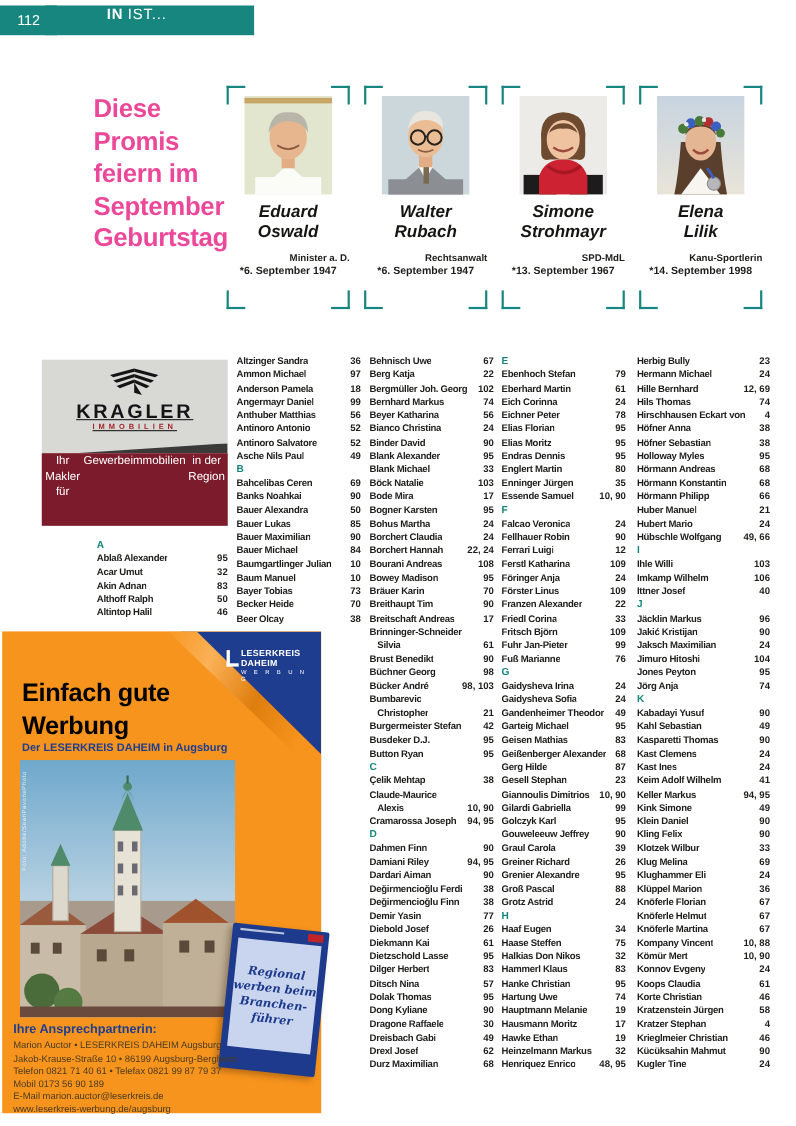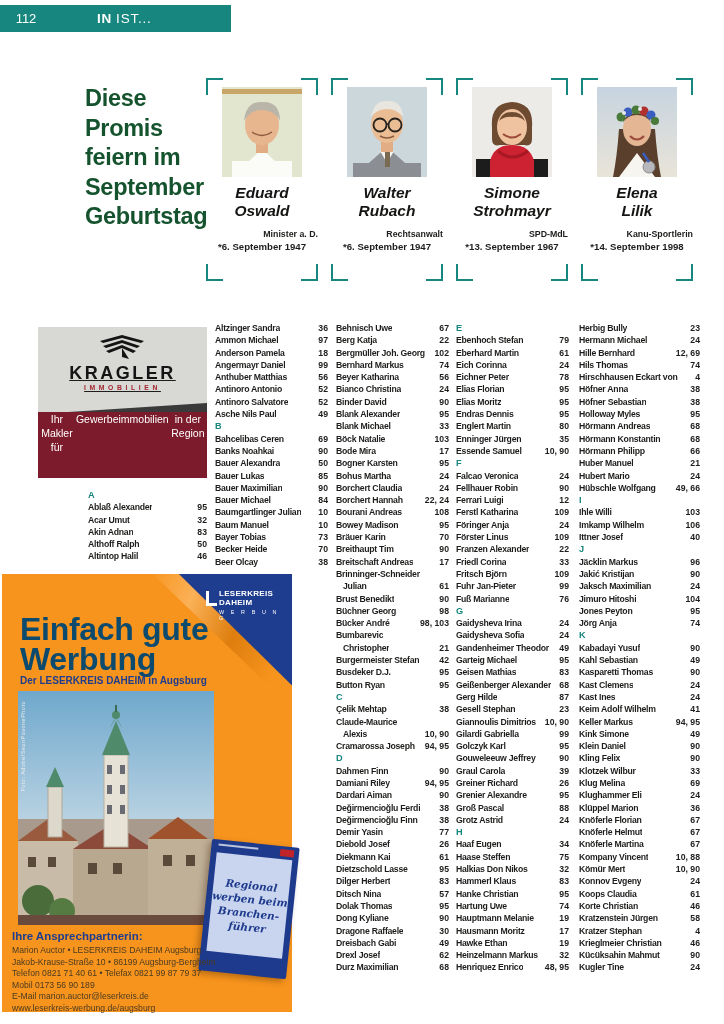--- a/index.html
+++ b/index.html
@@ -3,27 +3,27 @@
 <meta charset="utf-8">
 <style>
   html,body{margin:0;padding:0;background:#ffffff;}
   .page{position:relative;width:724px;height:1024px;background:#fff;
         font-family:"Liberation Sans",sans-serif;color:#1d1d1b;}
 
   
   .page-num{position:absolute;left:0;top:5px;width:52px;height:27px;background:#17867E;
             color:#fff;font-size:13px;display:flex;align-items:center;justify-content:center;}
   .brand-bar{position:absolute;left:41px;top:5px;width:190px;height:27px;background:#17867E;
-             color:#fff;display:flex;align-items:center;box-sizing:border-box;padding-left:56px;
+             color:#fff;display:flex;align-items:flex-start;box-sizing:border-box;padding-left:56px;
              font-size:13.5px;letter-spacing:.8px;}
   .brand-bold{font-weight:bold;margin-right:4px;}
 
   
   .intro{position:absolute;left:85px;top:84px;font-size:23.5px;font-weight:bold;
-         line-height:29.5px;letter-spacing:-.3px;color:#14532d;}
+         line-height:29.5px;letter-spacing:-.3px;color:#ec4899;}
   .intro div{white-space:nowrap;}
 
   
   .celeb-card{position:absolute;top:78px;width:112px;height:203px;}
   .ccard-0{left:206px}.ccard-1{left:331px}.ccard-2{left:456px}.ccard-3{left:581px}
   .bracket{position:absolute;width:15px;height:15px;}
   .br-tl{left:0;top:0;border-left:2px solid #17867E;border-top:2px solid #17867E;}
   .br-tr{right:0;top:0;border-right:2px solid #17867E;border-top:2px solid #17867E;}
   .br-bl{left:0;bottom:0;border-left:2px solid #17867E;border-bottom:2px solid #17867E;}
   .br-br{right:0;bottom:0;border-right:2px solid #17867E;border-bottom:2px solid #17867E;}
@@ -63,21 +63,21 @@
   .fold-blue{position:absolute;right:0;top:0;width:100%;height:113px;background:#1F3D8F;
              clip-path:polygon(56% 0,100% 0,100% 100%);}
   .fold-curl{position:absolute;right:0;top:0;width:100%;height:120px;
              background:linear-gradient(115deg,#c06d07 8%,#f7941d 42%,#fbb157 58%,#de7e0e 75%,#f7941d 92%);
              clip-path:polygon(52% 0,61% 0,100% 93%,100% 100%,95% 100%);}
   .lk-logo{position:absolute;top:15px;right:7px;width:66px;color:#fff;}
   .lk-mark{position:absolute;left:-13px;top:2px;width:8px;height:12px;
            border-left:3px solid #fff;border-bottom:3px solid #fff;}
   .lk-logo .t1{font-size:8px;font-weight:bold;line-height:9px;letter-spacing:.3px;}
   .lk-logo .t2{font-size:5.4px;letter-spacing:2.6px;margin-top:2px;}
-  .wb-headline{position:absolute;left:18px;top:40px;font-size:32px;font-weight:bold;color:#0c4a6e;
+  .wb-headline{position:absolute;left:18px;top:40px;font-size:23px;font-weight:bold;color:#000000;
                line-height:30px;letter-spacing:-.3px;}
   .wb-sub{position:absolute;left:18px;top:101px;font-size:10px;font-weight:bold;color:#1F3D8F;}
   .wb-photo{position:absolute;left:16px;top:117px;width:196px;height:234px;overflow:hidden;}
   .wb-credit{position:absolute;left:2px;top:10px;color:#f0f0f0;font-size:5.5px;
              writing-mode:vertical-rl;transform:rotate(180deg);letter-spacing:.5px;opacity:.9;}
   .wb-contact{position:absolute;left:10px;top:356px;width:232px;}
   .wb-contact-title{font-size:11.5px;font-weight:bold;color:#1F3D8F;}
   .wb-contact-line{font-size:8.6px;line-height:11.6px;color:#4a3a22;letter-spacing:0;}
   .wb-contact-line:first-of-type{margin-top:3px;}
 
@@ -439,21 +439,21 @@
       </div>
       <div class="idx-row">
         <span class="idx-name">Breitschaft Andreas</span>
         <span class="idx-page">17</span>
       </div>
       <div class="idx-row">
         <span class="idx-name">Brinninger-Schneider</span>
         <span class="idx-page"></span>
       </div>
       <div class="idx-row idx-indent">
-        <span class="idx-name">Julian</span>
+        <span class="idx-name">Silvia</span>
         <span class="idx-page">61</span>
       </div>
       <div class="idx-row">
         <span class="idx-name">Brust Benedikt</span>
         <span class="idx-page">90</span>
       </div>
       <div class="idx-row">
         <span class="idx-name">Büchner Georg</span>
         <span class="idx-page">98</span>
       </div>

